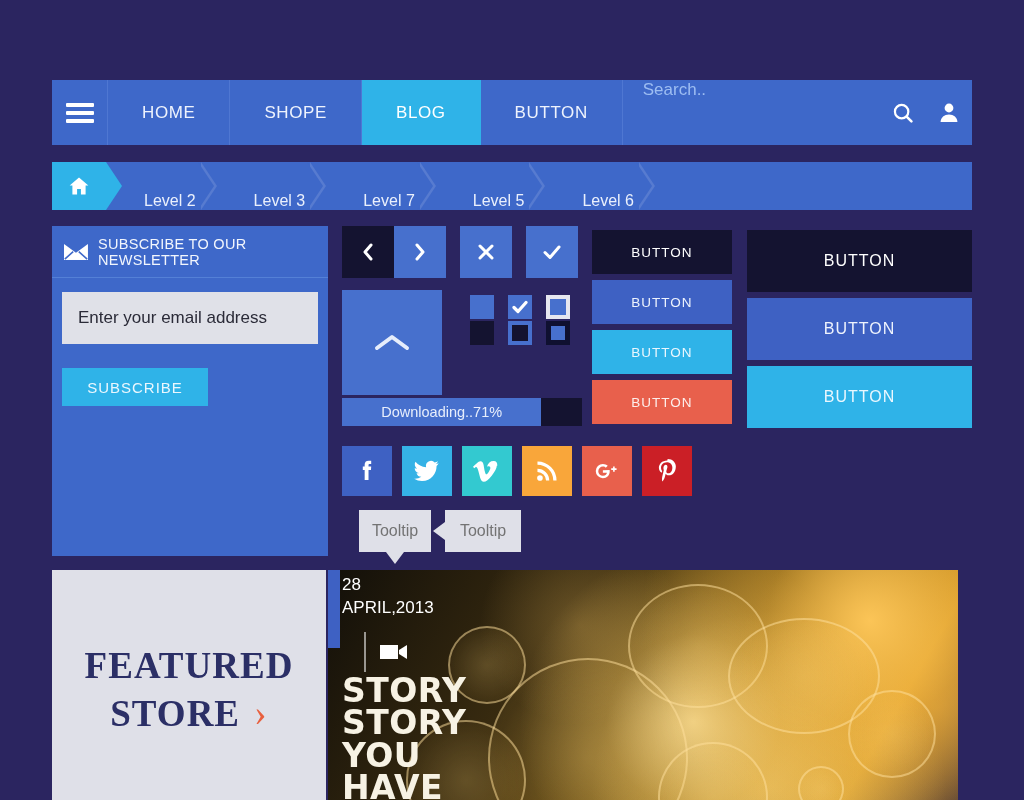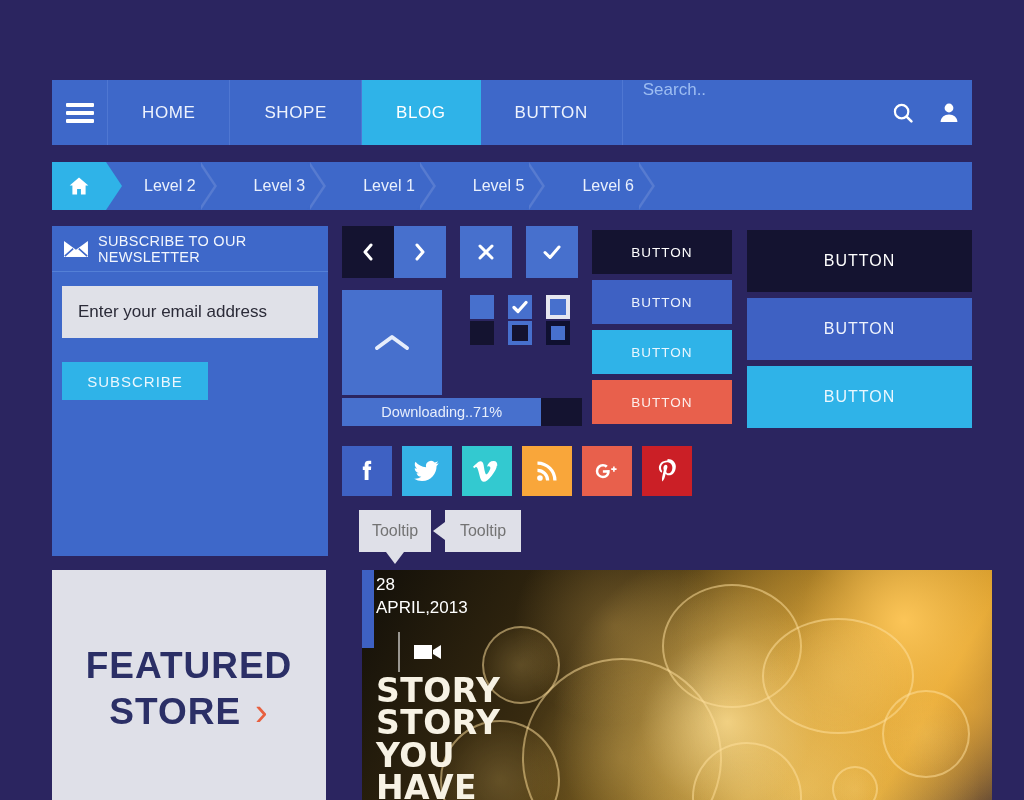--- a/index.html
+++ b/index.html
@@ -56,21 +56,21 @@
   .crumb-home {
     position: relative; width: 54px; background: #2fb3e8;
     display: flex; align-items: center; justify-content: center; cursor: pointer;
   }
   .crumb-home::after {
     content: ""; position: absolute; right: -16px; top: 0;
     width: 0; height: 0; border-left: 16px solid #2fb3e8;
     border-top: 24px solid transparent; border-bottom: 24px solid transparent;
   }
   .crumb {
-    position: relative; display: flex; align-items: center;
+    position: relative; display: flex; align-items: flex-end;
     padding: 0 20px 0 38px; color: #eaf0fc; font-size: 16px; cursor: pointer;
     white-space: nowrap;
   }
   .crumb::after {
     content: ""; position: absolute; right: -1px; top: 50%;
     margin-top: -24px; width: 0; height: 0;
     border-left: 16px solid rgba(255,255,255,0.13);
     border-top: 24px solid transparent; border-bottom: 24px solid transparent;
   }
   .crumb::before {
@@ -81,21 +81,21 @@
     z-index: 1;
   }
   .crumb span { position: relative; z-index: 2; }
 
   
   .newsletter {
     position: absolute; left: 52px; top: 226px;
     width: 276px; height: 330px; background: #3e68c9;
   }
   .nl-head {
-    height: 46px; display: flex; align-items: center; padding: 0 12px;
+    height: 52px; display: flex; align-items: center; padding: 0 12px;
     border-bottom: 1px solid #5480d6; gap: 10px;
   }
   .nl-head .label { color: #f2f6fd; font-size: 14.5px; letter-spacing: 0.3px; }
   .nl-input {
     margin: 14px 10px 0 10px; height: 52px; background: #e0e1e8;
     display: flex; align-items: center; padding: 0 16px;
   }
   .nl-input input {
     width: 100%; background: transparent; border: none; outline: none;
     font-size: 17px; color: #4d7c0f; font-family: "Liberation Sans", sans-serif;
@@ -108,24 +108,24 @@
   }
 
   
   .featured {
     position: absolute; left: 52px; top: 570px;
     width: 274px; height: 230px; background: #dfe0e8;
     display: flex; flex-direction: column; align-items: center;
     justify-content: center; padding-top: 10px;
   }
   .featured .line {
-    font-family: Liberation Sans, sans-serif;
+    font-family: Liberation Serif, serif;
     font-weight: bold; font-size: 37px; color: #2b2f66;
     letter-spacing: 1px; line-height: 1.25;
-    display: flex; align-items: flex-start; gap: 14px;
+    display: flex; align-items: flex-end; gap: 14px;
   }
   .featured .arrow { color: #e8603f; font-size: 38px; font-weight: normal; }
 
   
   .sq-btn {
     position: absolute; width: 52px; height: 52px;
     display: flex; align-items: center; justify-content: center;
     cursor: pointer;
   }
   .sq-dark  { background: #141330; }
@@ -207,21 +207,21 @@
   }
   .tip-left { left: 428px; top: 510px; width: 76px; height: 42px; }
   .tip-left::after {
     content: ""; position: absolute; left: -12px; top: 50%; margin-top: -9px;
     border-top: 9px solid transparent; border-bottom: 9px solid transparent;
     border-right: 12px solid #dfe0e8;
   }
 
   
   .blogcard {
-    position: absolute; left: 362px; top: 570px;
+    position: absolute; left: 328px; top: 570px;
     width: 630px; height: 230px; overflow: hidden;
     background: #6d28d9;
     padding-left: 15px;
   }
   .blog-bokeh {
     position: absolute; inset: 0;
     background:
       radial-gradient(circle at 86% 22%, rgba(255,200,90,0.95) 0%, rgba(255,190,70,0.35) 18%, rgba(0,0,0,0) 40%),
       radial-gradient(circle at 58% 66%, rgba(255,225,150,0.85) 0%, rgba(255,210,110,0.3) 22%, rgba(0,0,0,0) 44%),
       radial-gradient(circle at 70% 95%, rgba(255,215,120,0.6) 0%, rgba(0,0,0,0) 36%),
@@ -301,21 +301,21 @@
         <path fill="#fff" d="M12 2.8 1.8 11.4h3v9.8h5.1v-6h4.2v6h5.1v-9.8h3z"></path>
       </svg>
     </div>
     <div class="crumb">
       <span>Level 2</span>
     </div>
     <div class="crumb">
       <span>Level 3</span>
     </div>
     <div class="crumb">
-      <span>Level 1</span>
+      <span>Level 7</span>
     </div>
     <div class="crumb">
       <span>Level 5</span>
     </div>
     <div class="crumb">
       <span>Level 6</span>
     </div>
   </div>
 
   <div class="newsletter">

